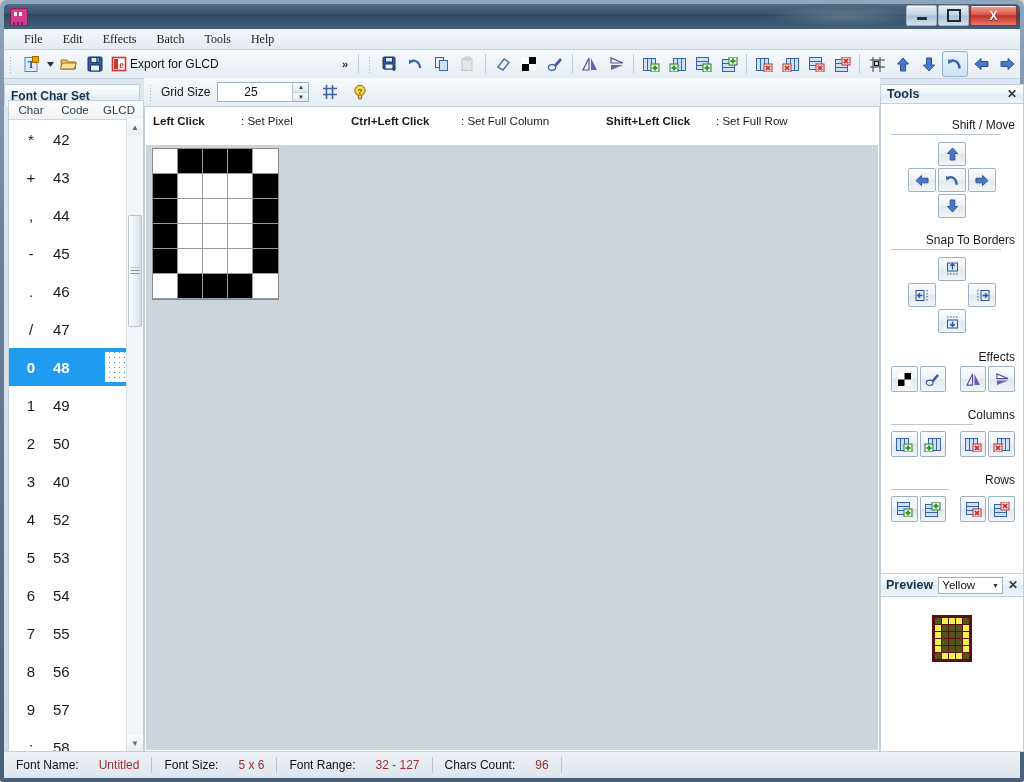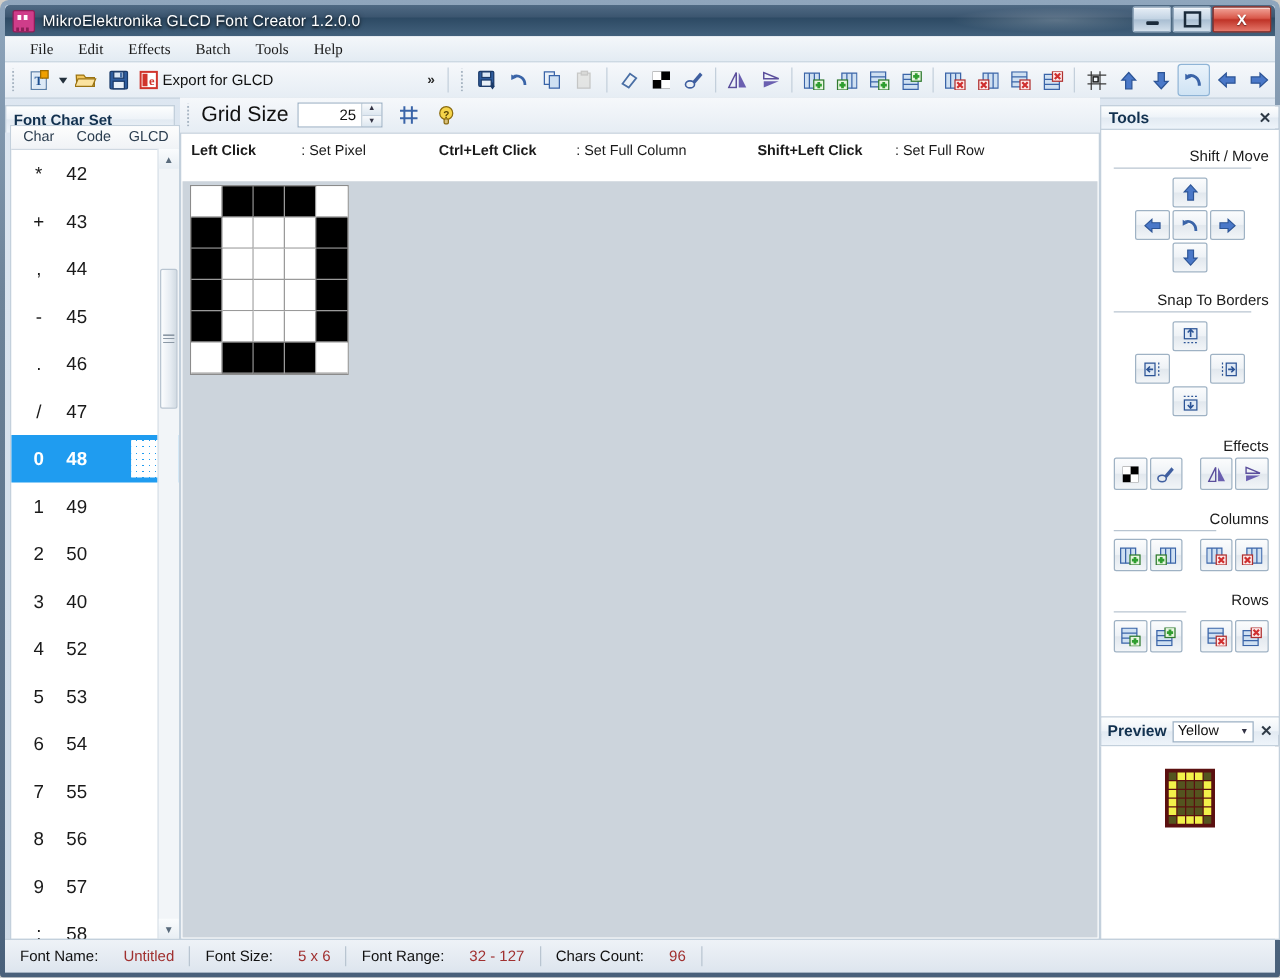--- a/index.html
+++ b/index.html
@@ -104,25 +104,25 @@
     border:1px solid #c3d0dc; border-bottom:none;
     display:flex; align-items:center; padding:0 6px;
     font-weight:bold; font-size:12px; color:#12314f;
   }
 
   .gridsizebar {
     position:absolute; left:140px; top:74px; width:736px; height:28px;
     background: linear-gradient(180deg,#f6f8fb,#e6edf4);
     display:flex; align-items:center;
   }
-  .gs-label{ font-size:17px; color:#111; margin:0 7px 0 3px;}
+  .gs-label{ font-size:12px; color:#111; margin:0 7px 0 3px;}
   .spin { display:flex; height:18px; border:1px solid #9bb0c4; background:#fff; align-items:stretch;}
   .spin input{
-    width:44px; border:none; outline:none; text-align:right; padding-right:4px;
-    font-family:"Liberation Sans",sans-serif; font-size:12px; color:#111; background:#fff;
+    width:44px; border:none; outline:none; text-align:left; padding-right:4px;
+    font-family:"Liberation Sans",sans-serif; font-size:12px; color:#111; background:#fff;margin-left:24px;
   }
   .spin .arrows{ width:15px; display:flex;flex-direction:column; border-left:1px solid #b9c7d4;}
   .spin .arrows div{
     flex:1; background:linear-gradient(180deg,#f8fafc,#dde7f0);
     display:flex;align-items:center;justify-content:center; font-size:6px;color:#334;
   }
   .spin .arrows div:first-child{border-bottom:1px solid #c6d2de;}
 
   
   .charpanel {
@@ -271,21 +271,20 @@
   svg{ display:block; }
 </style>
 </head>
 <body>
 
 <div class="window">
 
   <div class="titlebar">
     <div class="glow"></div>
     <div class="app-icon"></div>
-    <div class="title-text">MikroElektronika GLCD Font Creator 1.2.0.0</div>
     <div class="win-btns">
       <div class="win-btn">
         <div class="mini-bar"></div>
       </div>
       <div class="win-btn">
         <div class="max-sq"></div>
       </div>
       <div class="win-btn close">
         <span class="g">X</span>
       </div>

